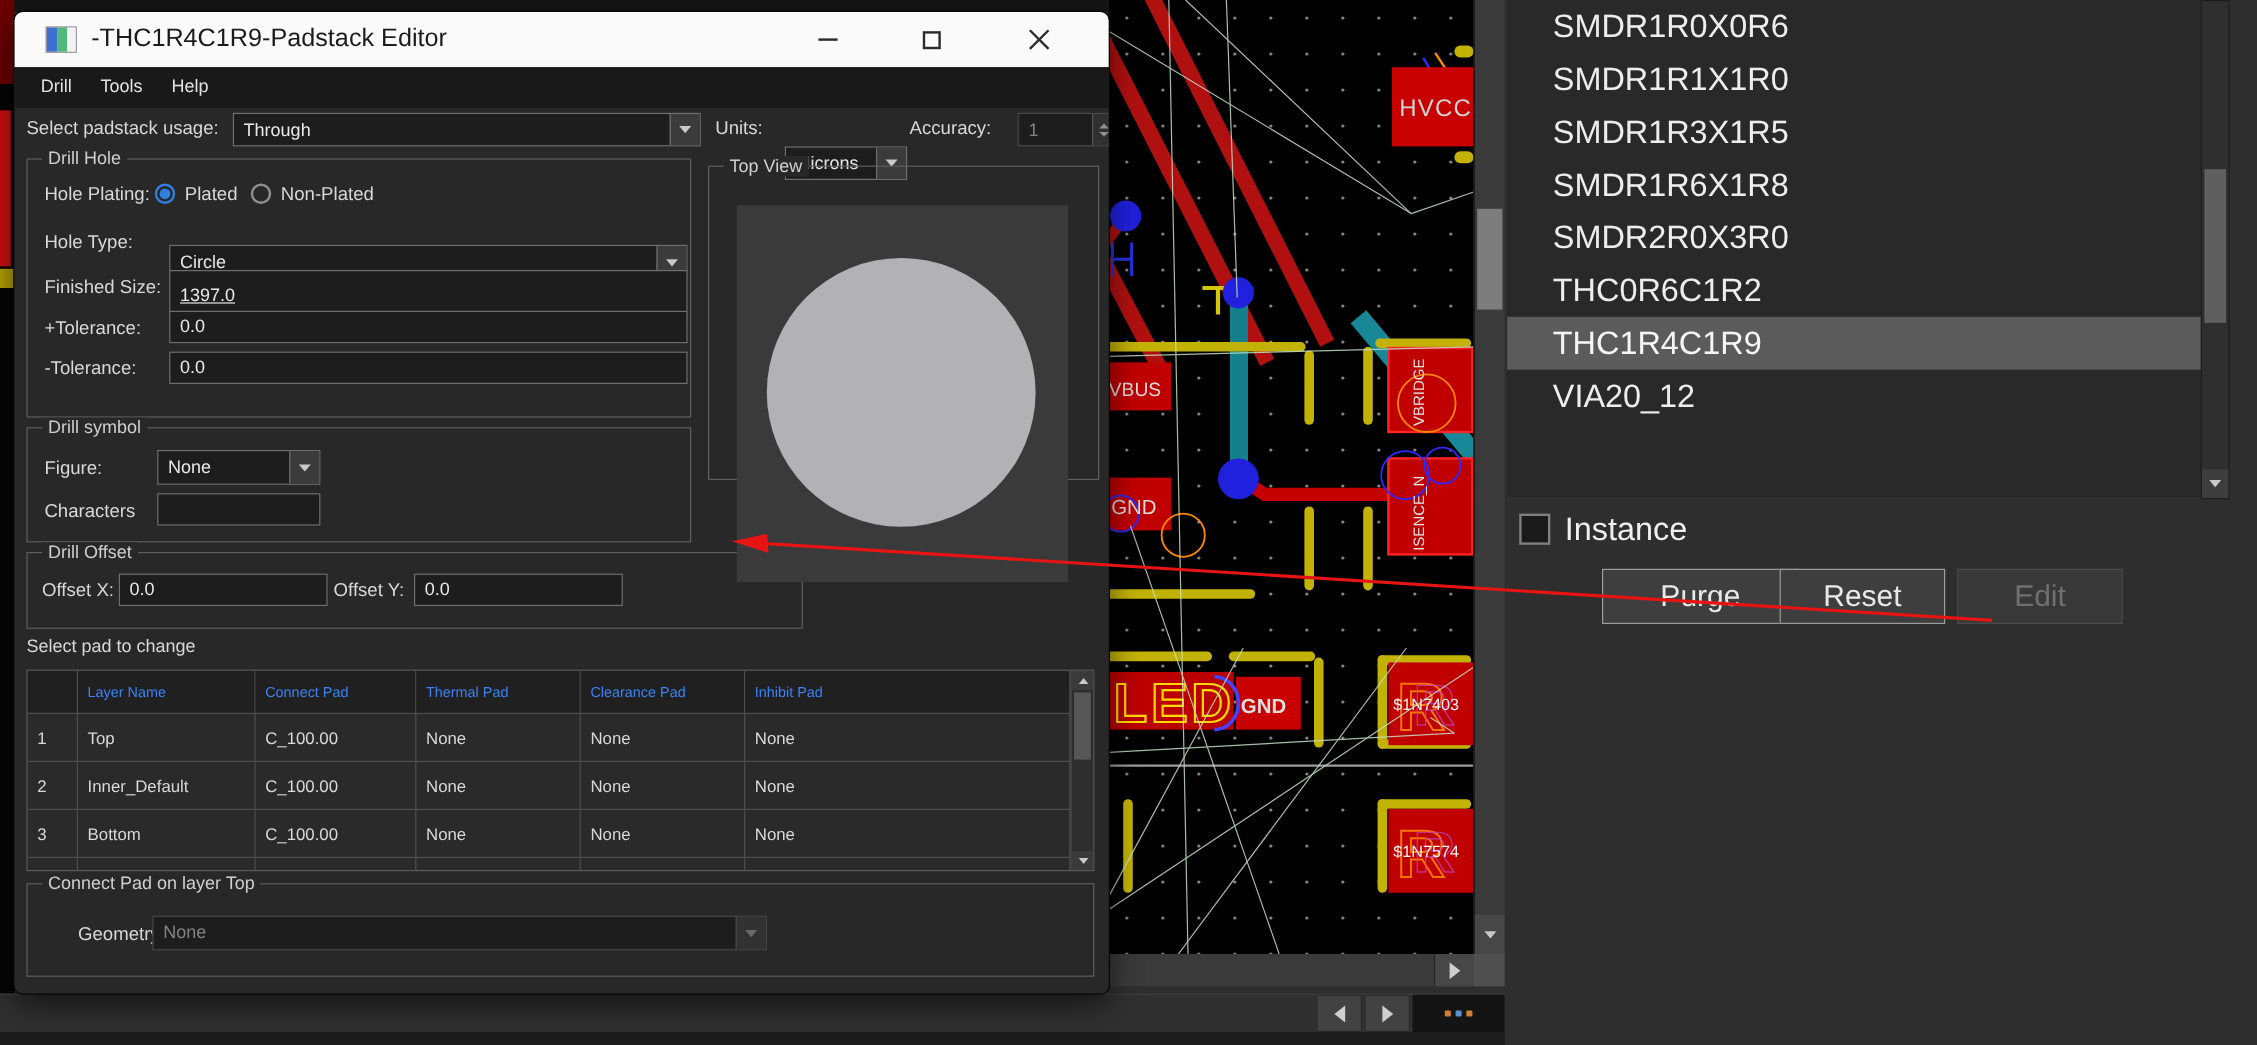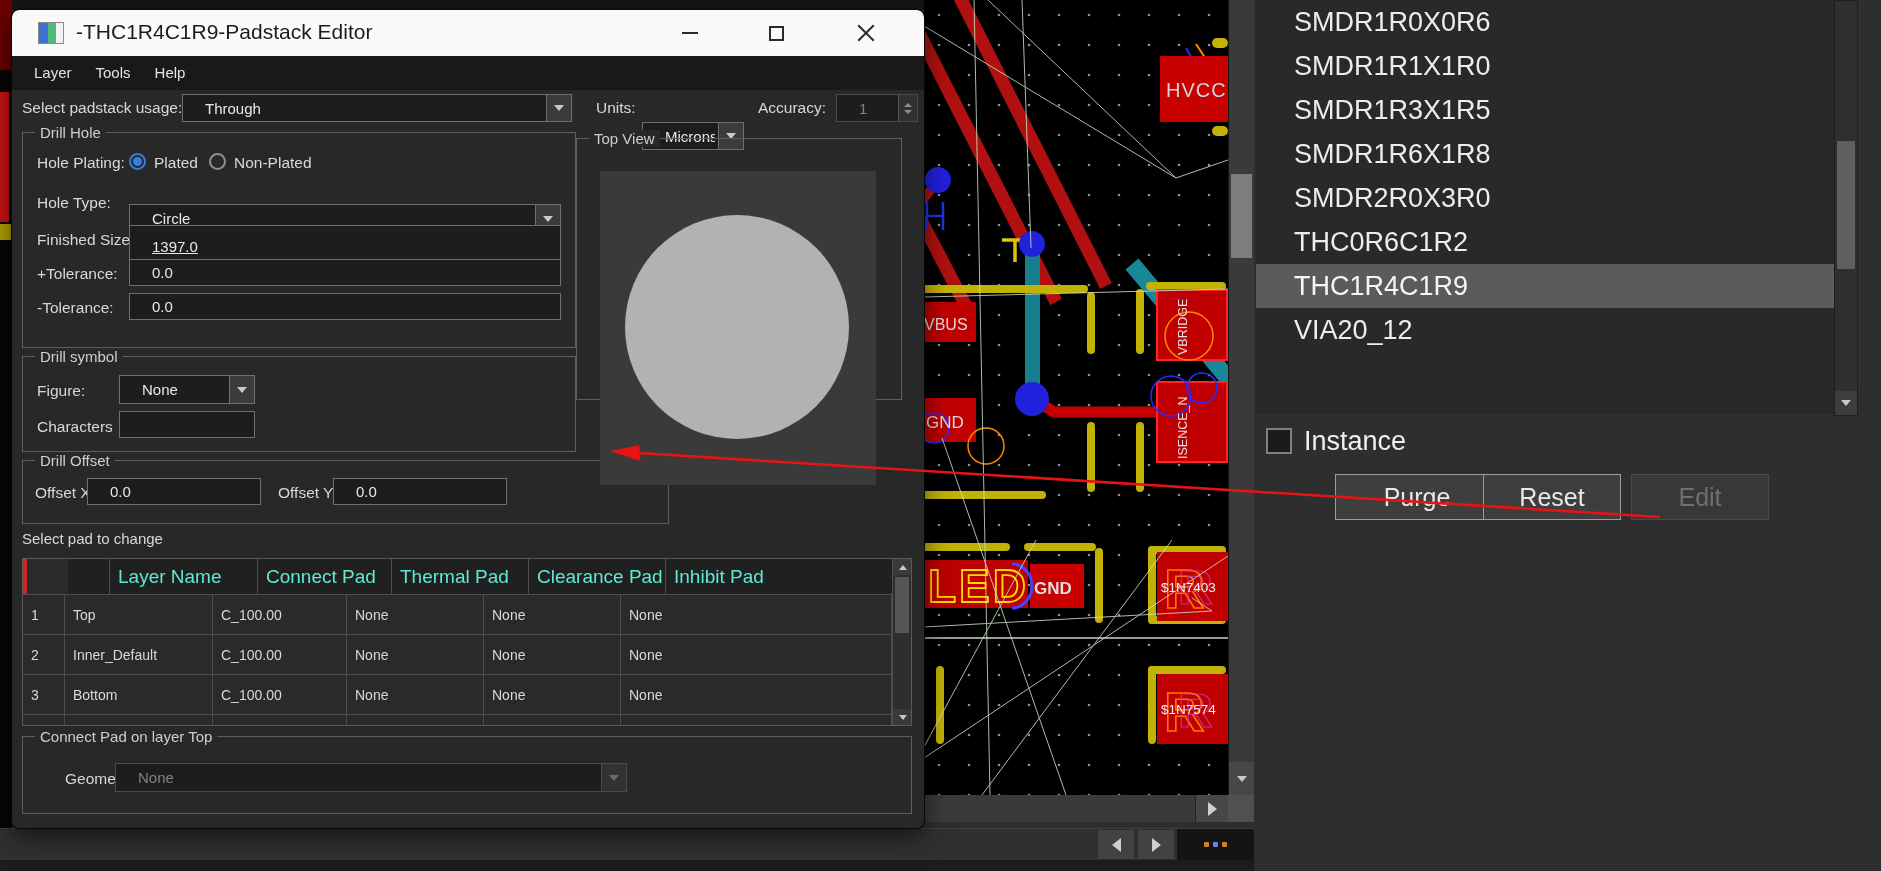--- a/index.html
+++ b/index.html
@@ -21,21 +21,21 @@
   .max-glyph{width:15px;height:15px;border:2px solid #2b2b2b;box-sizing:border-box;}
   .x-glyph{position:relative;width:20px;height:20px;}
   .x-glyph::before,.x-glyph::after{content:"";position:absolute;left:-1px;top:9px;width:22px;height:2px;background:#2b2b2b;}
   .x-glyph::before{transform:rotate(45deg);}
   .x-glyph::after{transform:rotate(-45deg);}
   #menubar{left:0;top:46px;width:912px;height:34px;background:#191919;display:flex;align-items:center;padding-left:10px;}
   .menu-item{padding:0 12px;font-size:15px;color:#e2e2e2;line-height:34px;}
 
   .lbl{font-size:15.5px;color:#d8d8d8;white-space:nowrap;line-height:18px;}
   .field{background:#1d1d1d;border:1px solid #6f6f6f;color:#e8e8e8;font-size:15px;
-         display:flex;align-items:center;padding:0 22px;}
+         display:flex;align-items:center;padding:0 8px;margin-left:12px;}
   .field .val{white-space:nowrap;overflow:hidden;}
   .dd{padding-right:28px;position:relative;}
   .dd-btn{position:absolute;right:0;top:0;bottom:0;width:24px;background:#3b3b3b;border-left:1px solid #6f6f6f;
           display:flex;align-items:center;justify-content:center;}
   .tri-down{width:0;height:0;border-left:5px solid transparent;border-right:5px solid transparent;border-top:6px solid #c9c9c9;}
   .tri-up{width:0;height:0;border-left:5px solid transparent;border-right:5px solid transparent;border-bottom:6px solid #c9c9c9;}
   .tri-left{width:0;height:0;border-top:7px solid transparent;border-bottom:7px solid transparent;border-right:9px solid #cfcfcf;}
   .tri-right{width:0;height:0;border-top:7px solid transparent;border-bottom:7px solid transparent;border-left:9px solid #cfcfcf;}
   .tri-down.sm{border-left-width:4px;border-right-width:4px;border-top-width:5px;}
   .tri-up.sm{border-left-width:4px;border-right-width:4px;border-bottom-width:5px;}
@@ -51,21 +51,21 @@
   .legend{position:absolute;top:-9px;left:12px;background:#282828;padding:0 5px;font-size:15px;color:#cfcfcf;white-space:nowrap;}
 
   .radio{width:17px;height:17px;border-radius:50%;border:2px solid #8f8f8f;background:transparent;}
   .radio.on{border-color:#2f80e0;position:relative;}
   .radio.on::after{content:"";position:absolute;inset:2px;border-radius:50%;background:#2f80e0;}
 
   
   #pad-table{border:1px solid #5a5a5a;background:#2a2a2a;overflow:hidden;}
   .tc{position:absolute;display:flex;align-items:center;padding-left:8px;font-size:14px;color:#d9d9d9;
       border-right:1px solid #4e4e4e;box-sizing:border-box;white-space:nowrap;overflow:hidden;}
-  .th{font-size:19px;color:#5eead4;margin-left:45px;}
+  .th{font-size:12px;color:#3b82f6;}
   .trh{top:0;height:36px;background:#202020;}
   .tr0{top:36px;height:40px;}
   .tr1{top:76px;height:40px;}
   .tr2{top:116px;height:40px;}
   .trp{top:156px;height:10px;}
   .rb{border-bottom:1px solid #4e4e4e;}
   .c0{left:0;width:42px;}.c1{left:42px;width:148px;}.c2{left:190px;width:134px;}
   .c3{left:324px;width:137px;}.c4{left:461px;width:137px;}.c5{left:598px;width:271px;}
   #tbl-scroll{left:869px;top:0;width:19px;height:166px;background:#2e2e2e;border-left:1px solid #4e4e4e;}
   .sbtn{left:0;width:19px;height:16px;background:#3a3a3a;display:flex;align-items:center;justify-content:center;}
@@ -283,21 +283,21 @@
         <span class="min-glyph"></span>
       </div>
       <div class="win-btn abs" style="left:742px;">
         <span class="max-glyph"></span>
       </div>
       <div class="win-btn abs" style="left:832px;">
         <span class="x-glyph"></span>
       </div>
     </div>
     <div id="menubar" class="abs">
-      <span class="menu-item">Layer</span>
+      <span class="menu-item">Drill</span>
       <span class="menu-item">Tools</span>
       <span class="menu-item">Help</span>
     </div>
 
     <div class="lbl abs" style="left:10px;top:89px;">Select padstack usage:</div>
     <div class="field dd abs" style="left:170px;top:84px;width:390px;height:28px;">
       <span class="val">Through</span>
       <span class="dd-btn">
           <span class="tri-down"></span>
         </span>
@@ -370,21 +370,21 @@
       <div class="lbl abs" style="left:12px;top:23px;">Offset X:</div>
       <div class="field abs" style="left:64px;top:17px;width:174px;height:27px;">
         <span class="val">0.0</span>
       </div>
       <div class="lbl abs" style="left:255px;top:23px;">Offset Y:</div>
       <div class="field abs" style="left:310px;top:17px;width:174px;height:27px;">
         <span class="val">0.0</span>
       </div>
     </div>
 
-    <div class="fieldset abs" style="left:564px;top:128px;width:326px;height:262px;">
+    <div class="fieldset abs" style="left:578px;top:128px;width:326px;height:262px;">
       <span class="legend">Top View</span>
       <div class="abs" style="left:23px;top:32px;width:276px;height:314px;background:#3a3a3b;">
         <div class="abs" style="left:25px;top:44px;width:224px;height:224px;border-radius:50%;background:#b2b2b5;"></div>
       </div>
     </div>
 
     <div class="lbl abs" style="left:10px;top:520px;font-size:15px;">Select pad to change</div>
     <div id="pad-table" class="abs" style="left:10px;top:548px;width:890px;height:168px;">
       <div class="abs" style="left:0;top:0;width:4px;height:36px;background:#d22222;"></div>
       <div class="tc th trh c0"></div>

